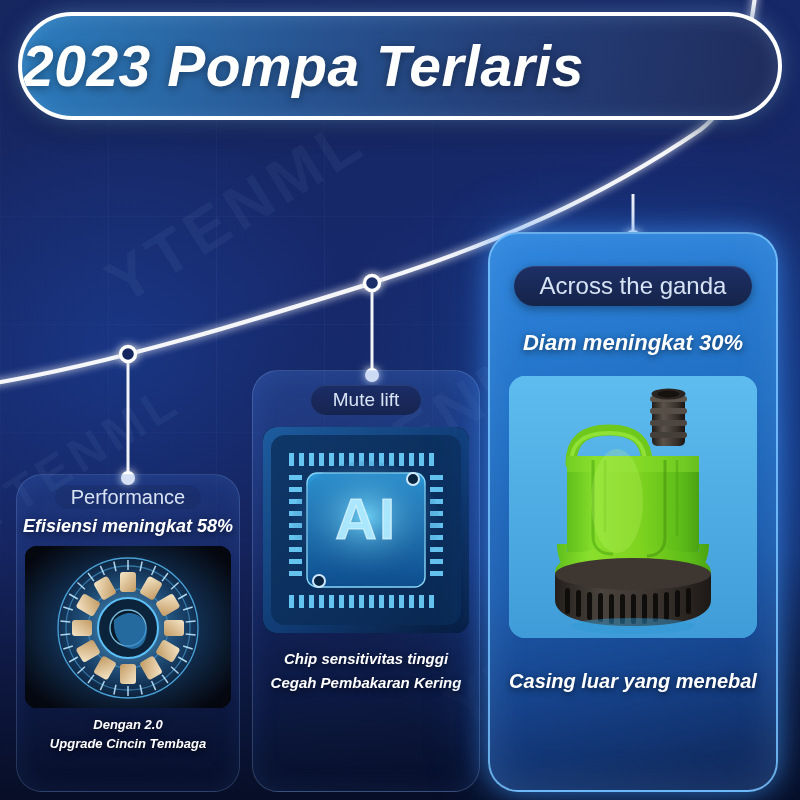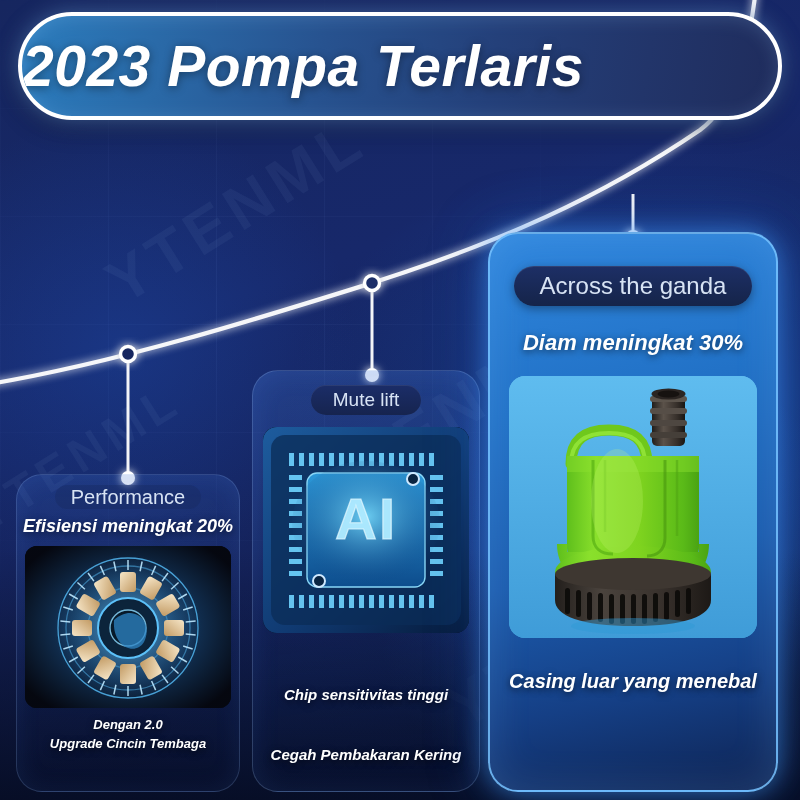--- a/index.html
+++ b/index.html
@@ -85,21 +85,21 @@
     background:linear-gradient(170deg,rgba(72,124,215,.26),rgba(32,64,145,.13) 55%,rgba(10,20,52,.05));
     border:1px solid rgba(160,200,255,.25);
     box-shadow:inset 0 0 28px rgba(90,150,255,.12);}
   #panel-2 .panel-head{margin-top:14px;height:30px;padding:0 22px;font-size:19px;
     background:linear-gradient(180deg,#1b2d68,#16244f);
     box-shadow:inset 0 1px 0 rgba(255,255,255,.08);}
   #panel-2 .panel-sub{margin-top:12px;font-size:17px;}
   #panel-2 .img-wrap{margin-top:12px;width:206px;height:206px;border-radius:14px;overflow:hidden;
     background:#071026;position:relative;}
   #panel-2 .panel-foot{margin-top:14px;line-height:1.6;}
-  #panel-2 .panel-foot span{font-size:15px;margin-top:36px;}
+  #panel-2 .panel-foot span{font-size:15px;}
 
   
   #panel-3{left:488px;top:232px;width:290px;height:560px;border-radius:30px;
     background:linear-gradient(168deg,#2f86dd 0%,#2272c7 30%,#1c5cae 58%,#153f85 80%,#0e2352 100%);
     border:2px solid rgba(120,195,255,.85);
     box-shadow:0 0 26px rgba(70,160,255,.55),0 0 60px rgba(40,110,220,.35),
                inset 0 0 40px rgba(140,200,255,.18);}
   #panel-3 .panel-head{margin-top:32px;height:40px;padding:0 26px;font-size:24px;
     background:linear-gradient(180deg,#1d2f66,#152449);
     box-shadow:inset 0 1px 0 rgba(255,255,255,.09),0 3px 10px rgba(0,0,0,.35);}
@@ -147,21 +147,21 @@
     <circle cx="128" cy="478" r="7" fill="#ffffff" filter="url(#cglow)"></circle>
     <circle cx="633" cy="238" r="8" fill="#ffffff" filter="url(#cglow)"></circle>
   </svg>
 
   <div class="title-pill">
     <div class="title-text">2023 Pompa Terlaris</div>
   </div>
 
   <div class="panel" id="panel-1">
     <div class="panel-head">Performance</div>
-    <div class="panel-sub">Efisiensi meningkat 20%</div>
+    <div class="panel-sub">Efisiensi meningkat 58%</div>
     <div class="img-wrap">
       <svg viewBox="0 0 206 162">
         <defs>
           <radialGradient id="g1c" cx="50%" cy="50%" r="62%">
             <stop offset="0%" stop-color="#2a6ea8"></stop>
               <stop offset="55%" stop-color="#123256"></stop>
             <stop offset="100%" stop-color="#05070f"></stop>
           </radialGradient>
           <radialGradient id="g1h" cx="50%" cy="50%" r="50%">
             <stop offset="0%" stop-color="#8fe4ff" stop-opacity=".95"></stop>

